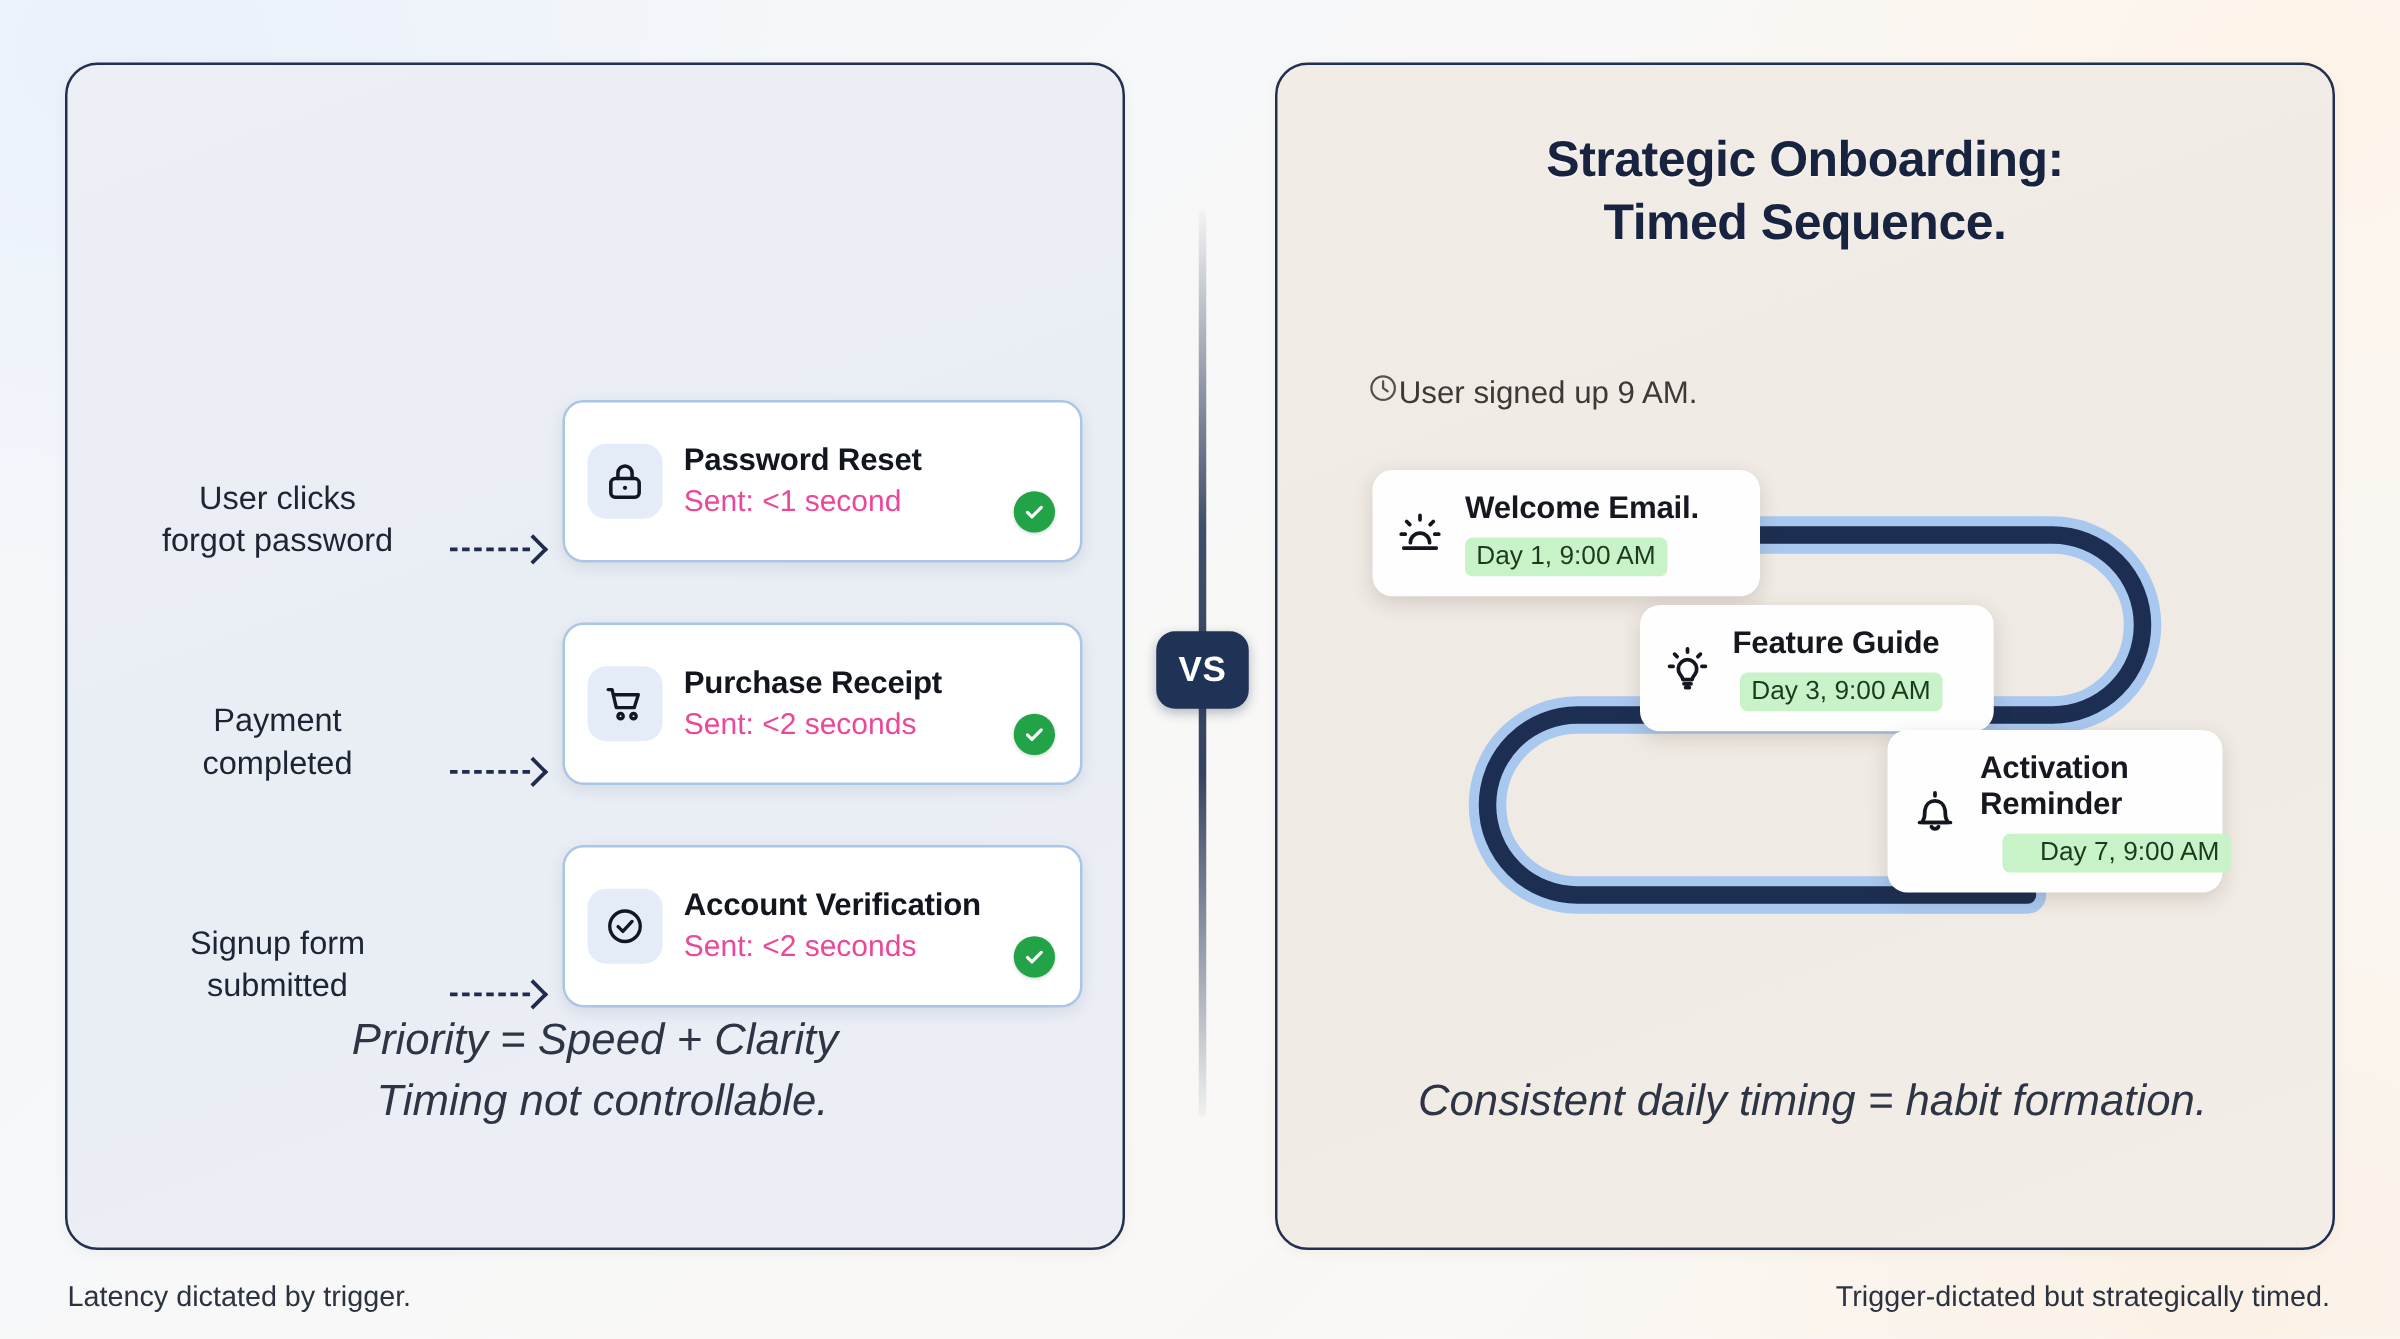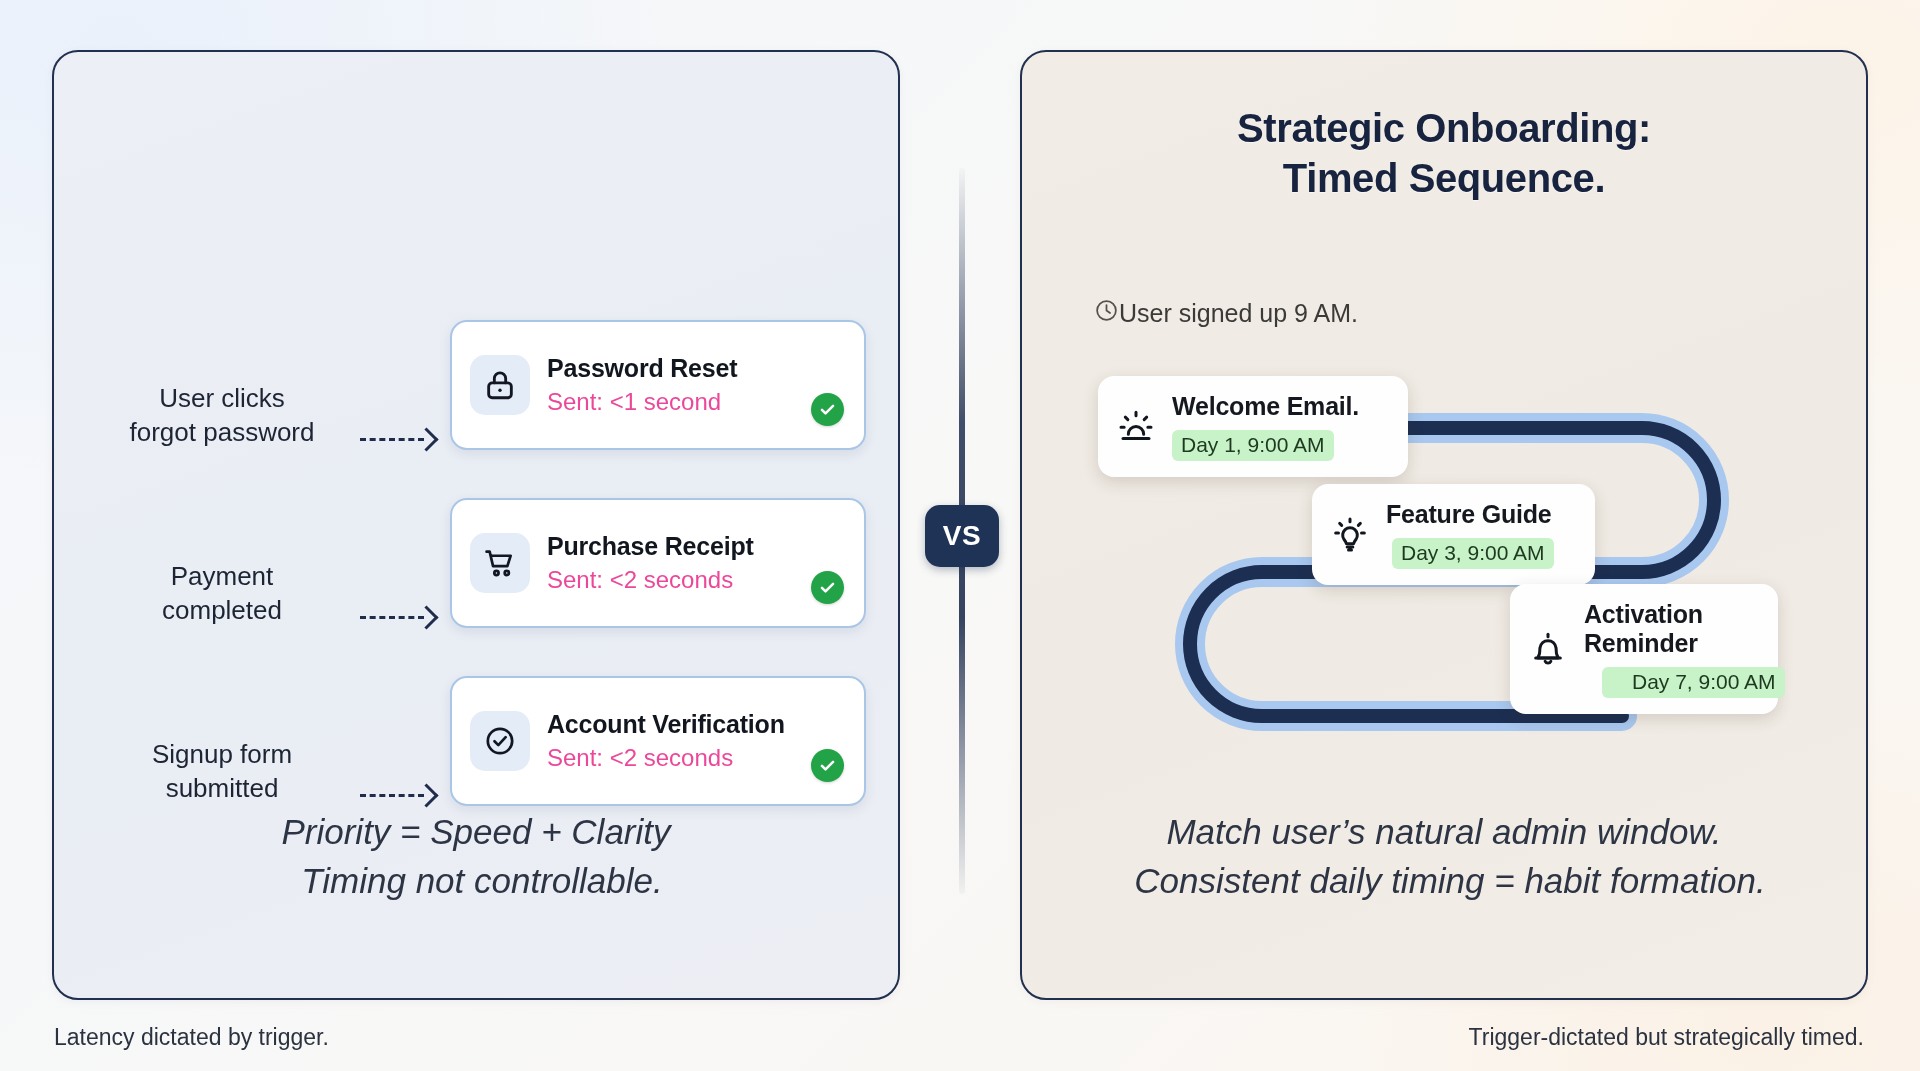--- a/index.html
+++ b/index.html
@@ -433,21 +433,20 @@
         </span>
         <div>
           <div class="seq-title">Activation Reminder</div>
           <span class="seq-chip">Day 7, 9:00 AM</span>
         </div>
       </div>
 
     </div>
 
     <div class="panel-footnote">
-      <span>Match user’s natural admin window.</span>
       <span class="l2">Consistent daily timing = habit formation.</span>
     </div>
   </section>
 
   <div class="divider"></div>
   <div class="vs-badge">VS</div>
 
   <div class="caption caption-left">Latency dictated by trigger.</div>
   <div class="caption caption-right">Trigger-dictated but strategically timed.</div>
 

